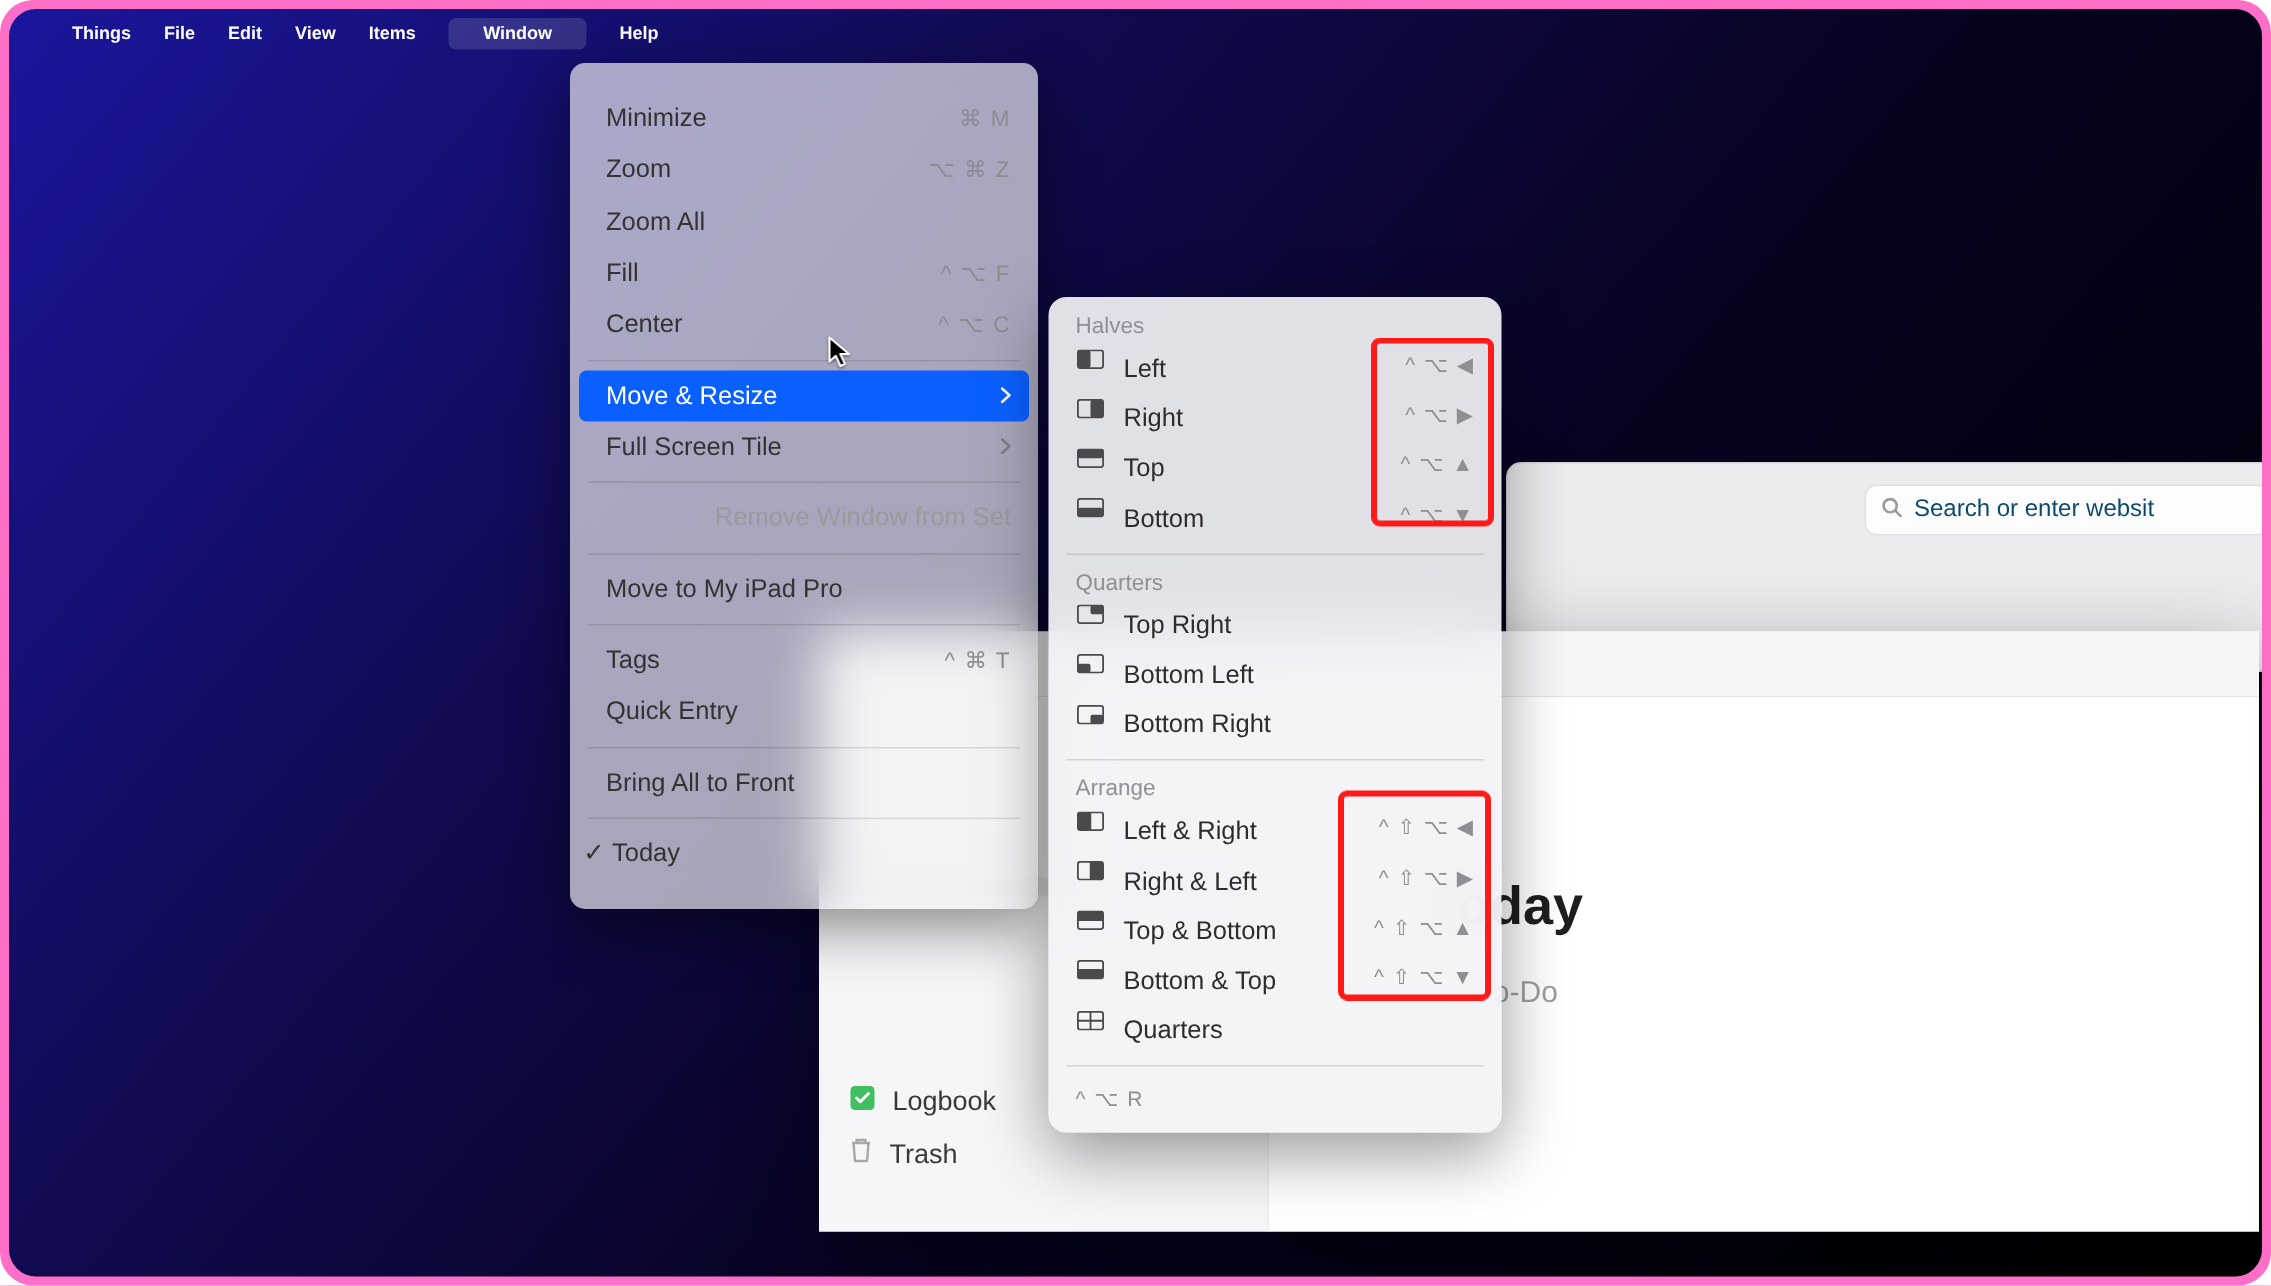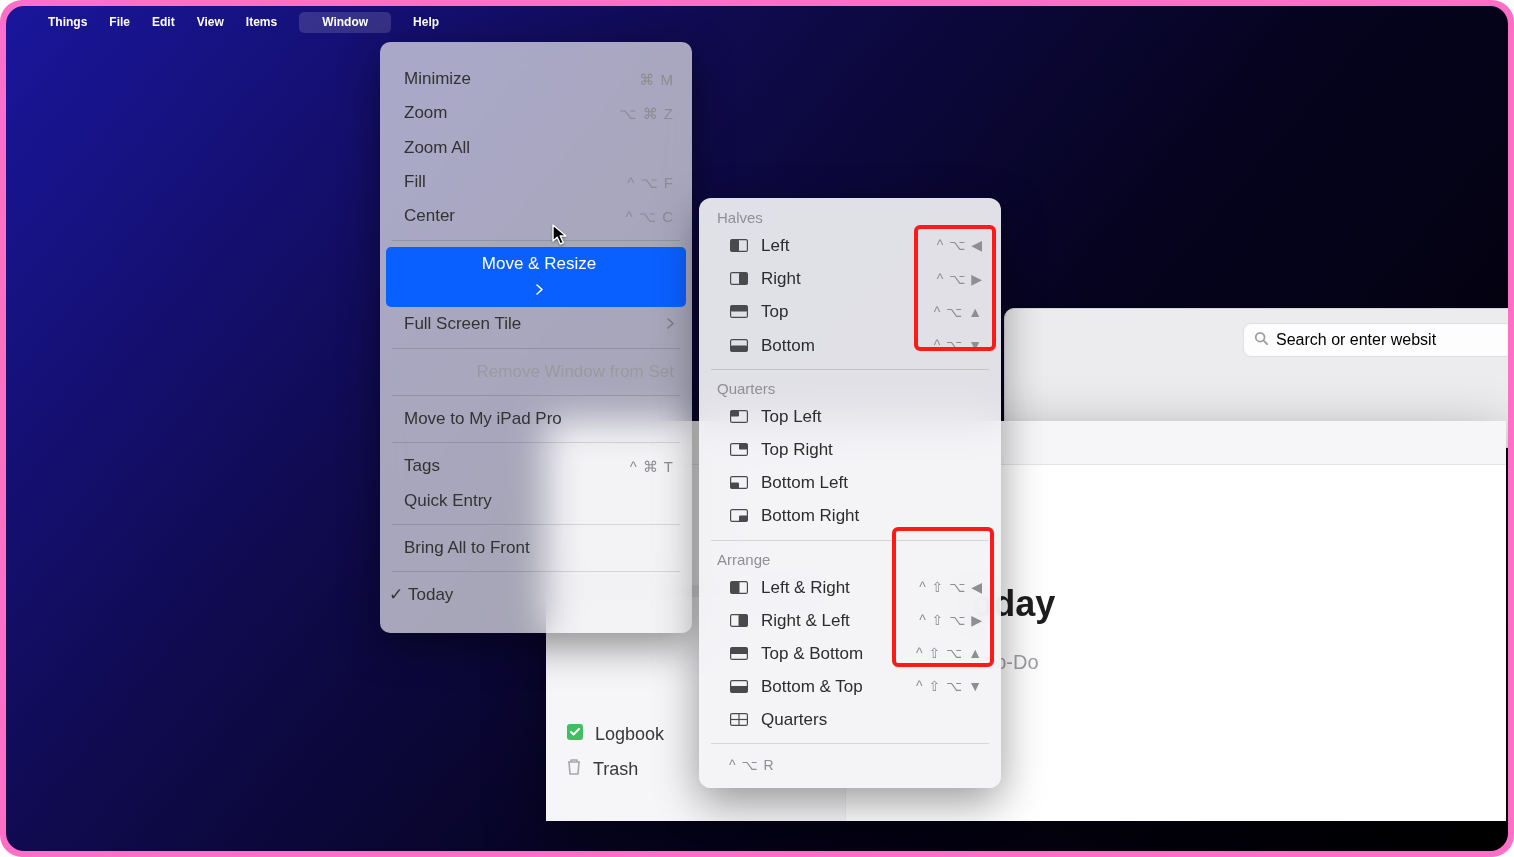--- a/index.html
+++ b/index.html
@@ -9,46 +9,46 @@
 
 
 .menubar { position: absolute; top: 0; left: 0; right: 0; height: 32px; display: flex; align-items: center; gap: 22px; padding: 0 20px; color: #fff; font-size: 12px; font-weight: 600; }
 .menubar .apple { font-size: 18px; }
 .menubar .item.active { background: rgba(255,255,255,0.14); padding: 3px 23px 4px; border-radius: 5px; }
 .menubar .item { cursor: default; }
 
 
 .dropdown { position: absolute; left: 374px; top: 36px; width: 312px; background: rgba(242,242,245,0.68); backdrop-filter: blur(18px); border-radius: 10px; box-shadow: 0 12px 40px rgba(0,0,0,0.45); padding: 20px 0; font-size: 17px; color: #333; }
 .dropdown .row { display: flex; align-items: center; justify-content: space-between; padding: 4px 18px 4px 24px; line-height: 1.55; }
-.dropdown .row.selected { background: #0a60ff; color: #fff; margin: 0 6px; border-radius: 5px; padding-left: 18px; padding-right: 12px; flex-direction: column; }
+.dropdown .row.selected { background: #0a60ff; color: #fff; margin: 0 6px; border-radius: 5px; padding-left: 18px; padding-right: 12px; }
 .dropdown .row.disabled { color: #9a9a9e; justify-content: flex-end; }
 .dropdown .sep { height: 1px; background: rgba(0,0,0,0.12); margin: 6px 12px; }
 .dropdown .shortcut { color: #8c8c91; font-size: 15px; letter-spacing: 1px; }
 .dropdown .check { width: 16px; display: inline-block; text-align: center; }
 .dropdown .checkrow { padding-left: 8px; }
 .arrow-r svg { width: 7px; height: 11px; }
 
 
 .submenu { position: absolute; left: 693px; top: 192px; width: 302px; background: rgba(243,243,246,0.92); backdrop-filter: blur(20px); border-radius: 12px; box-shadow: 0 14px 44px rgba(0,0,0,0.4); padding: 8px 0; font-size: 17px; color: #2d2d2f; }
 .submenu .ghead { color: #8f8f95; font-size: 15px; padding: 3px 18px; }
-.submenu .srow { display: flex; align-items: center; padding: 3px 18px; line-height: 1.6; margin-left: 12px; }
+.submenu .srow { display: flex; align-items: flex-start; padding: 3px 18px; line-height: 1.6; }
 .submenu .srow .ico { width: 20px; height: 14px; margin-right: 12px; display:inline-flex; align-items:center; justify-content:center; }
 .submenu .srow .lab { flex: 1; }
 .submenu .srow .sc { color: #8e8e93; font-size: 14px; letter-spacing: 1px; }
 .submenu .sep { height: 1px; background: rgba(0,0,0,0.12); margin: 7px 12px; }
 
 .redbox { position: absolute; border: 4px solid #ff1a1a; border-radius: 6px; pointer-events: none; }
 
 
 .cursor { position: absolute; left: 546px; top: 218px; width: 16px; height: 22px; }
 .cursor svg { filter: drop-shadow(0 1px 1px rgba(0,0,0,0.4)); }
 
 
 .safari { position: absolute; left: 998px; top: 302px; width: 510px; height: 140px; background: #ececee; border-top-left-radius: 10px; border: 1px solid #d5d5d8; }
-.safari .search { position:absolute; right:0; top:14px; width:270px; height:34px; background:#fdfdfe; border-radius:8px; display:flex; align-items:center; padding:0 10px; color:#000000; font-size:16px; gap:8px; border:1px solid #e0e0e4;}
+.safari .search { position:absolute; right:0; top:14px; width:270px; height:34px; background:#fdfdfe; border-radius:8px; display:flex; align-items:center; padding:0 10px; color:#0c4a6e; font-size:16px; gap:8px; border:1px solid #e0e0e4;}
 
 
 .things { position: absolute; left: 540px; top: 415px; width: 960px; height: 400px; background: #fff; border-top-left-radius: 12px; box-shadow: 0 20px 60px rgba(0,0,0,0.4); display:flex; }
 .things .tb { position:absolute; top:0; left:0; right:0; height:44px; background:#f6f6f8; border-top-left-radius:12px; border-bottom:1px solid #e4e4e7;}
 .things .side { position:absolute; left:0; top:44px; width:300px; bottom:0; background:#f6f6f8; border-right:1px solid #eee; padding-top:120px;}
 .things .main { position:absolute; left:300px; top:44px; right:0; bottom:0; background:#fff; padding:118px 0 0 60px;}
 .things .srow2 { display:flex; align-items:center; gap:11px; padding:6px 20px; font-size:18px; color:#393939;}
 .things .srow2.sel { background:#e7e7ea; border-radius:6px; margin:0 8px; padding:6px 12px; position:relative; }
 .things .srow2.sel .cnt { position:absolute; right:14px; color:#888; }
 .things .title { display:flex; align-items:center; gap:16px; font-size:36px; font-weight:800; color:#1e1e20; }
@@ -228,29 +228,20 @@
           </span>
       <span class="lab">Bottom</span>
       <span class="sc">^ ⌥ ▼</span>
     </div>
     <div class="sep"></div>
     <div class="ghead">Quarters</div>
     <div class="srow">
       <span class="ico">
             <svg width="18" height="13" viewBox="0 0 18 13">
               <rect x="0.6" y="0.6" width="16.8" height="11.8" rx="1.5" fill="none" stroke="#4a4a4d" stroke-width="1.2"></rect>
-              <rect x="0.6" y="0.6" width="8.4" height="5.9" rx="1.2" fill="#4a4a4d"></rect>
-            </svg>
-          </span>
-      <span class="lab">Top Left</span>
-    </div>
-    <div class="srow">
-      <span class="ico">
-            <svg width="18" height="13" viewBox="0 0 18 13">
-              <rect x="0.6" y="0.6" width="16.8" height="11.8" rx="1.5" fill="none" stroke="#4a4a4d" stroke-width="1.2"></rect>
               <rect x="9" y="0.6" width="8.4" height="5.9" rx="1.2" fill="#4a4a4d"></rect>
             </svg>
           </span>
       <span class="lab">Top Right</span>
     </div>
     <div class="srow">
       <span class="ico">
             <svg width="18" height="13" viewBox="0 0 18 13">
               <rect x="0.6" y="0.6" width="16.8" height="11.8" rx="1.5" fill="none" stroke="#4a4a4d" stroke-width="1.2"></rect>
               <rect x="0.6" y="6.5" width="8.4" height="5.9" rx="1.2" fill="#4a4a4d"></rect>

